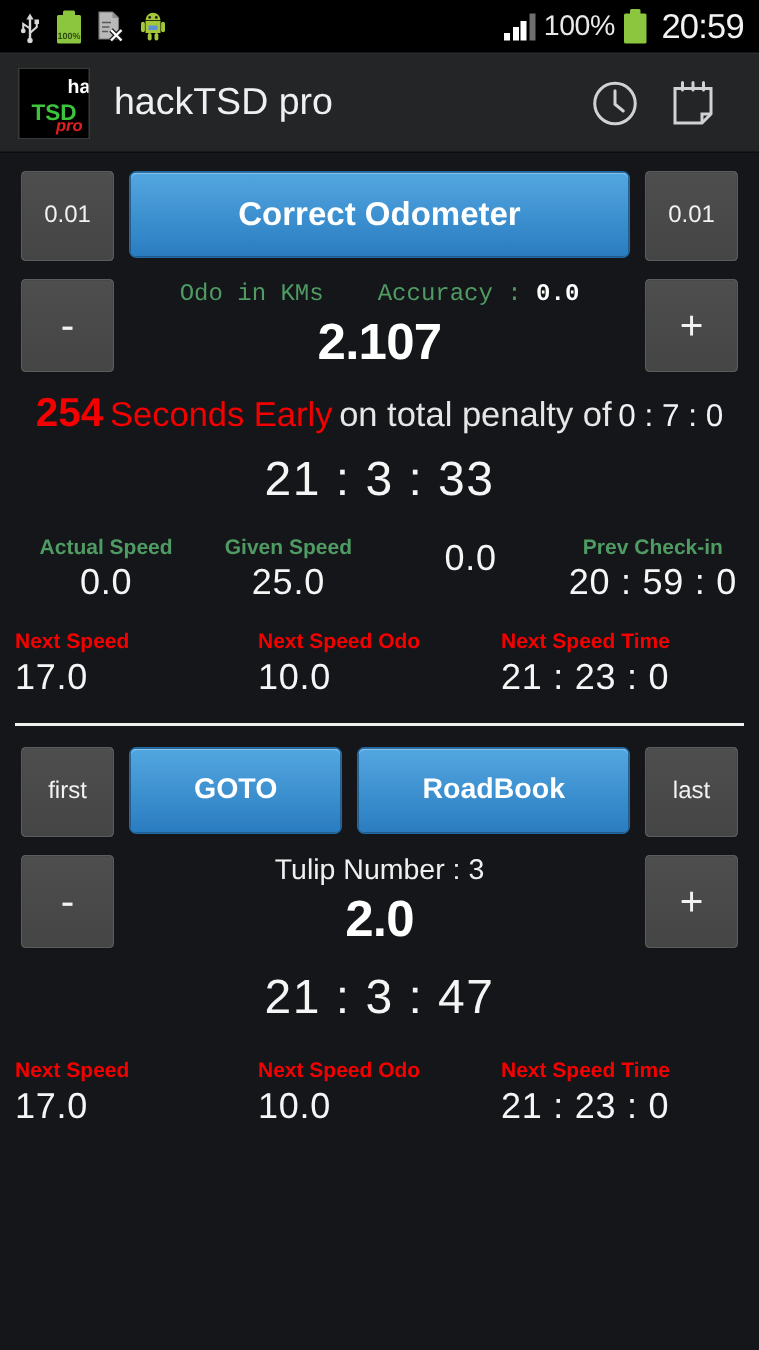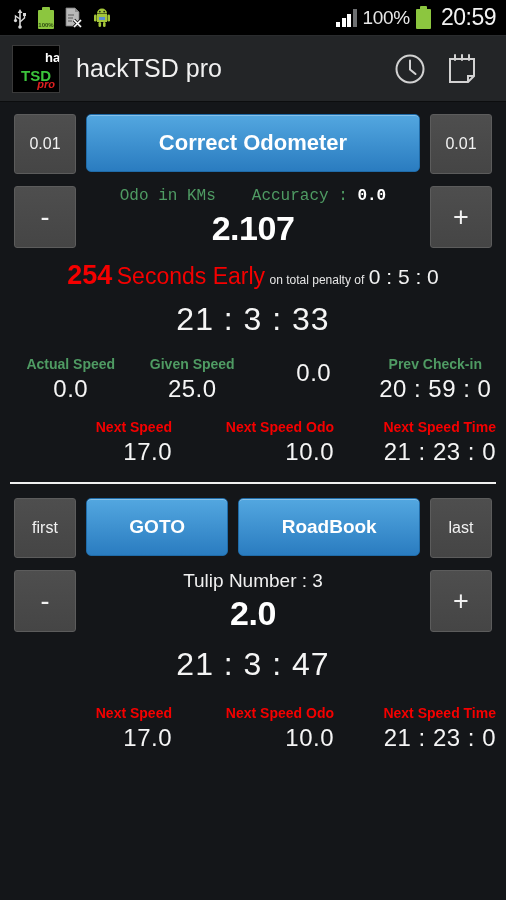--- a/index.html
+++ b/index.html
@@ -224,21 +224,21 @@
     color: #f50000;
     font-size: 27px;
     font-weight: bold;
   }
   .penalty-line .early {
     color: #f50000;
     font-size: 23px;
   }
   .penalty-line .ontotal {
     color: #e6e6e6;
-    font-size: 12px;
+    font-size: 23px;
   }
   .penalty-line .pen {
     color: #f2f2f2;
     font-size: 21px;
   }
 
   .clock-big {
     text-align: center;
     color: #f5f5f5;
     font-size: 32px;
@@ -254,21 +254,21 @@
   .grid4 > div { flex: 1 1 0; text-align: center; }
   .g-label { color: #4f9b63; font-size: 14px; font-weight: bold; }
   .g-label.red { color: #f50000; }
   .g-value { color: #f5f5f5; font-size: 24px; margin-top: 3px; letter-spacing: 0.5px; }
 
   .grid3 {
     display: flex;
     padding: 0 10px;
     margin-top: 16px;
   }
-  .grid3 > div { flex: 1 1 0; text-align: right; }
+  .grid3 > div { flex: 1 1 0; text-align: left; }
 
   .divider {
     height: 2px;
     background: #f0f0f0;
     margin: 16px 10px 0 10px;
   }
 
   .tulip-label {
     color: #f0f0f0;
     font-size: 19px;
@@ -390,21 +390,21 @@
         </div>
         <div class="big-num" style="margin-top:4px;">2.107</div>
       </div>
       <div class="sq-btn pm">+</div>
     </div>
 
     <div class="penalty-line">
       <span class="secs">254</span>
       <span class="early">Seconds Early</span>
       <span class="ontotal">on total penalty of</span>
-      <span class="pen">0 : 5 : 0</span>
+      <span class="pen">0 : 7 : 0</span>
     </div>
 
     <div class="clock-big">21 : 3 : 33</div>
 
     <div class="grid4">
       <div>
         <div class="g-label">Actual Speed</div>
         <div class="g-value">0.0</div>
       </div>
       <div>

